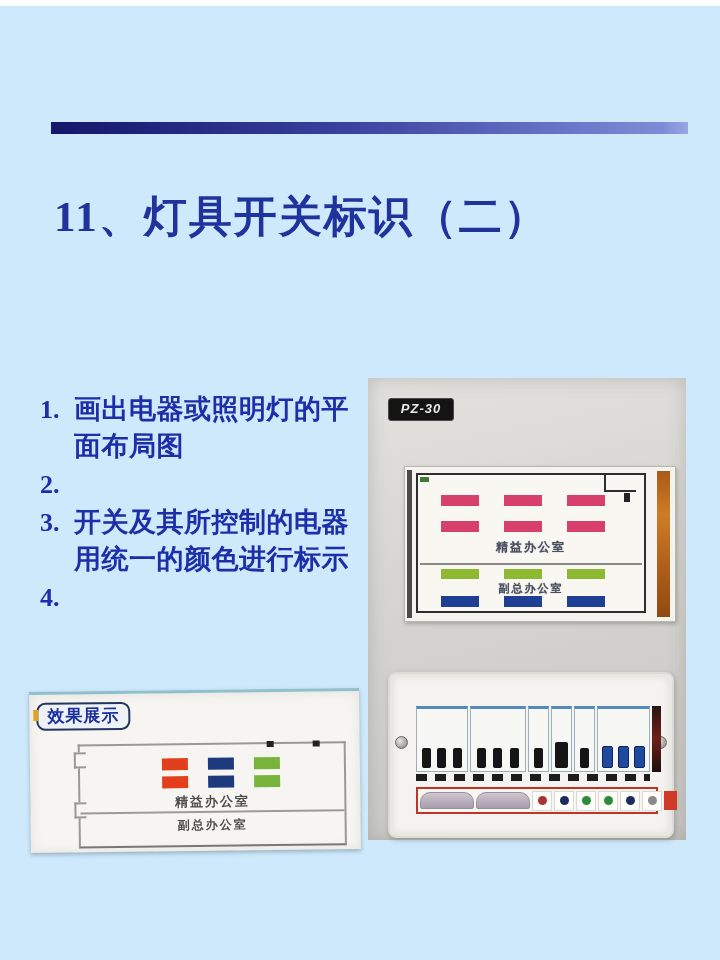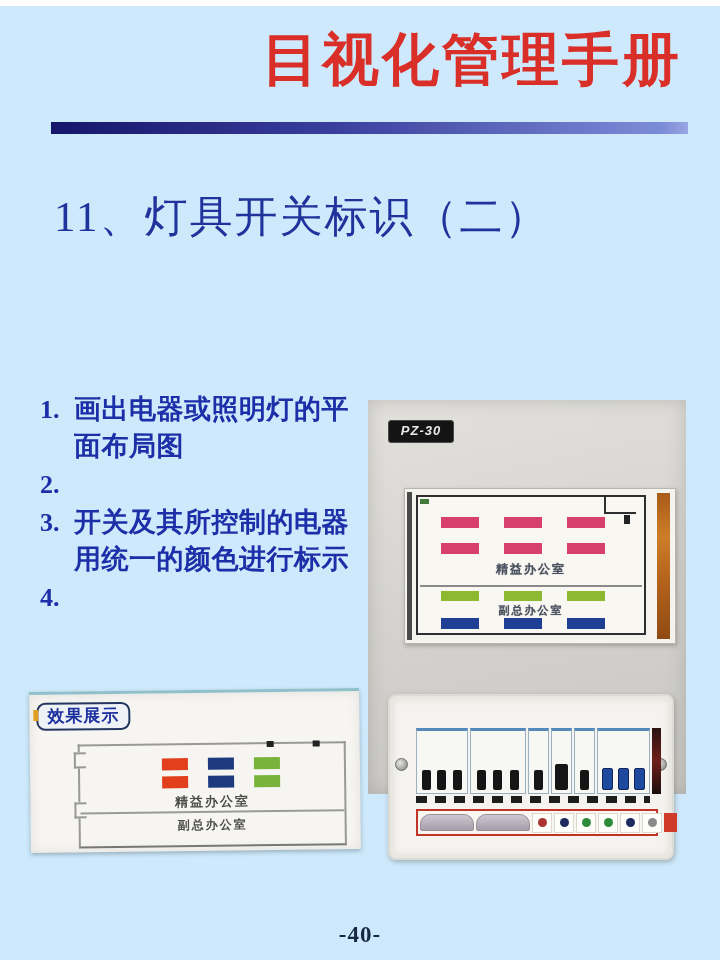--- a/index.html
+++ b/index.html
@@ -3,30 +3,30 @@
 <meta charset="utf-8">
 <style>
   html,body{margin:0;padding:0;}
   body{width:720px;height:960px;font-family:"Liberation Serif","DejaVu Serif",serif;}
   .slide{position:relative;width:720px;height:960px;overflow:hidden;background:var(--background,#cde9fb);}
   .top-strip{position:absolute;left:0;top:0;width:720px;height:6px;background:#ffffff;}
 
   .title{position:absolute;left:262px;top:22px;font-size:57px;font-weight:700;letter-spacing:3px;color:var(--title-red,#d92f28);white-space:nowrap;}
   .title-rule{position:absolute;left:51px;top:122px;width:637px;height:12px;background:linear-gradient(90deg,var(--bar-start,#15156a) 0%,#3a3f9e 45%,var(--bar-end,#7d8cd8) 96%,#9aa6e2 100%);}
 
-  .heading{position:absolute;left:54px;top:188px;font-size:43px;font-weight:400;letter-spacing:2px;color:var(--heading-blue,#20339c);white-space:nowrap;}
+  .heading{position:absolute;left:54px;top:188px;font-size:43px;font-weight:700;letter-spacing:2px;color:var(--heading-blue,#20339c);white-space:nowrap;}
   .standard-label{position:absolute;left:136px;top:330px;font-size:37px;font-weight:700;letter-spacing:2px;color:var(--body-blue,#1c2ea8);}
 
   .standards{position:absolute;left:40px;top:391px;width:340px;}
   .std-item{display:flex;margin-bottom:1px;color:var(--body-blue,#1c2ea8);font-weight:700;}
   .std-num{width:34px;font-size:26px;line-height:37px;flex:0 0 34px;}
   .std-text{width:287px;font-size:27px;line-height:37px;letter-spacing:0.5px;}
 
   
-  .photo{position:absolute;left:368px;top:400px;width:318px;height:394px;
+  .photo{position:absolute;left:368px;top:378px;width:318px;height:462px;
     background:linear-gradient(168deg,#e2e1dd 0%,#d5d4d0 45%,#c7c6c2 100%);
     box-shadow:inset 0 0 18px rgba(120,120,115,.35);}
   .pz-badge{position:absolute;left:20px;top:20px;width:64px;height:21px;background:#141414;border:1px solid #4a4a4a;border-radius:3px;
     color:#e8e8e8;font-family:"Liberation Sans",sans-serif;font-weight:700;font-style:italic;font-size:13px;line-height:20px;text-align:center;letter-spacing:1px;}
 
   .plan-panel{position:absolute;left:36px;top:88px;width:270px;height:154px;background:#f4f3ee;border:1px solid #b8b6b0;box-shadow:1px 2px 4px rgba(90,90,85,.4);}
   .plan-left-edge{position:absolute;left:2px;top:3px;bottom:3px;width:5px;background:#4a4a48;}
   .orange-strip{position:absolute;right:5px;top:4px;bottom:4px;width:13px;background:linear-gradient(180deg,#a85a18 0%,#cd7d28 30%,#b4631c 60%,#8f4a12 100%);}
   .plan-room{position:absolute;left:11px;top:6px;width:226px;height:136px;border:2px solid #2e2e30;background:#f8f7f2;}
   .corner-mark{position:absolute;left:2px;top:2px;width:9px;height:5px;background:#3f7a3a;}
@@ -80,21 +80,20 @@
   .card-divider{position:absolute;left:0;right:0;top:66px;height:2px;background:#9a9a9a;}
 
   .page-number{position:absolute;left:0;right:0;top:922px;text-align:center;font-size:23px;font-weight:700;color:var(--page-number,#16293f);letter-spacing:1px;}
 </style>
 </head>
 <body>
 
 <div class="slide">
   <div class="top-strip"></div>
 
-  <div class="title">目视化管理手册</div>
   <div class="title-rule"></div>
 
   <div class="heading">11、灯具开关标识（二）</div>
 
   <div class="standards">
     <div class="std-item">
       <span class="std-num">1.</span>
       <span class="std-text">画出电器或照明灯的平面布局图</span>
     </div>
     <div class="std-item">
@@ -229,14 +228,13 @@
       <div class="sw red" style="left:82px;top:31px;"></div>
       <div class="sw navy" style="left:128px;top:31px;"></div>
       <div class="sw sgreen" style="left:174px;top:31px;"></div>
 
       <div class="card-label" style="top:48px;">精益办公室</div>
       <div class="card-divider"></div>
       <div class="card-label" style="top:72px;font-size:12px;">副总办公室</div>
     </div>
   </div>
 
-  <div class="page-number">-40-</div>
 </div>
 
 </body></html>

